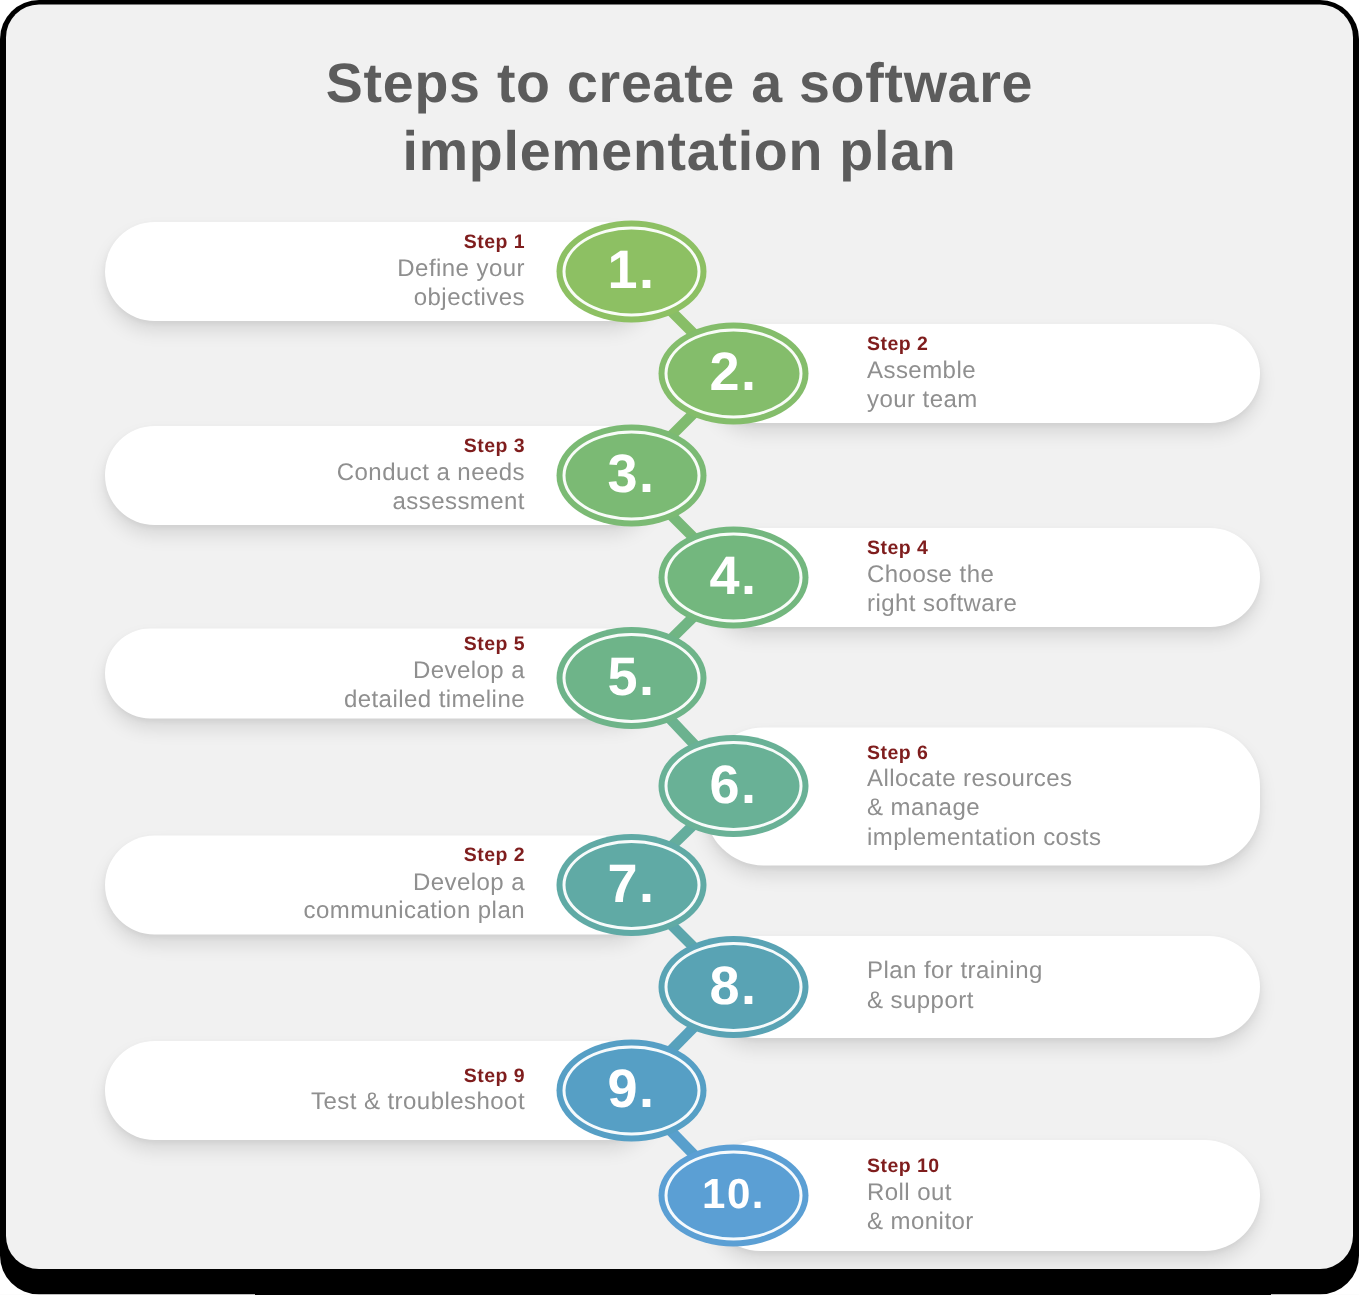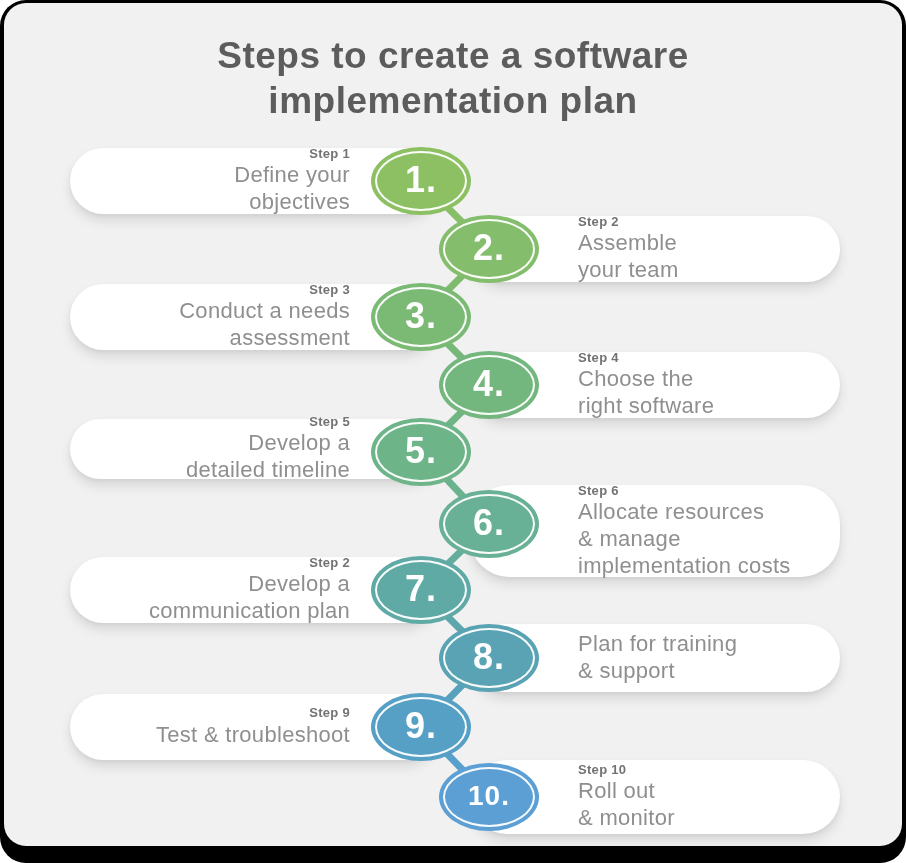--- a/index.html
+++ b/index.html
@@ -42,26 +42,26 @@
     display:flex;
     flex-direction:column;
     justify-content:center;
     box-sizing:border-box;
   }
   .pill.left{ text-align:right; padding-right:88px; }
   .pill.right{ text-align:left; padding-left:108px; }
   .step-label{
     font-size:13px;
     font-weight:700;
-    color:#737373;
+    color:#7f1d1d;
     letter-spacing:0.3px;
     line-height:1.25;
   }
   .step-desc{
-    font-size:22px;
+    font-size:16px;
     color:#8f8f8f;
     line-height:1.22;
     white-space:pre-line;
     letter-spacing:0.3px;
   }
   .circle{
     position:absolute;
     z-index:3;
     border-radius:50%;
     display:flex;

